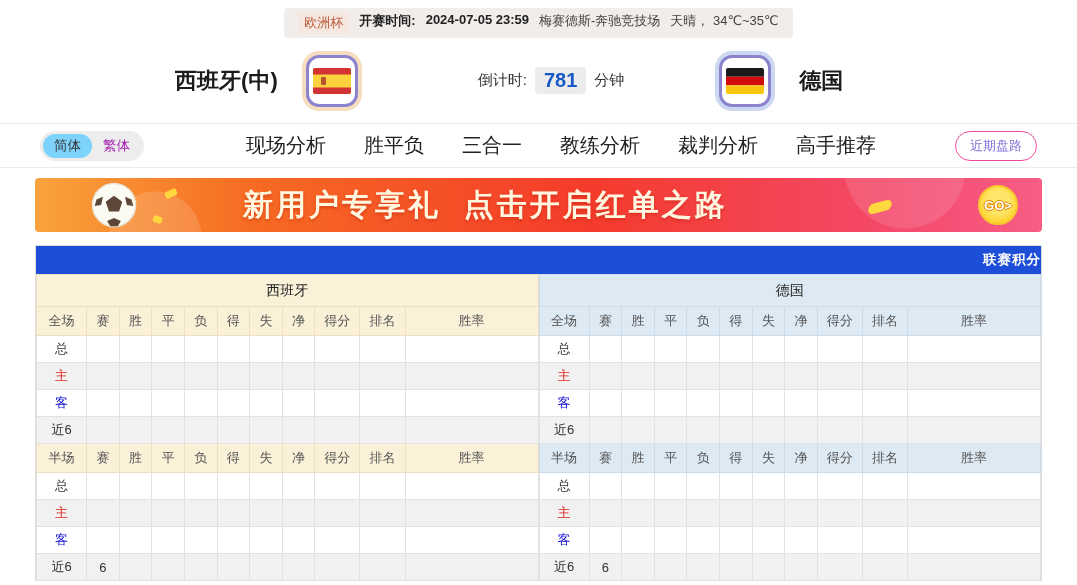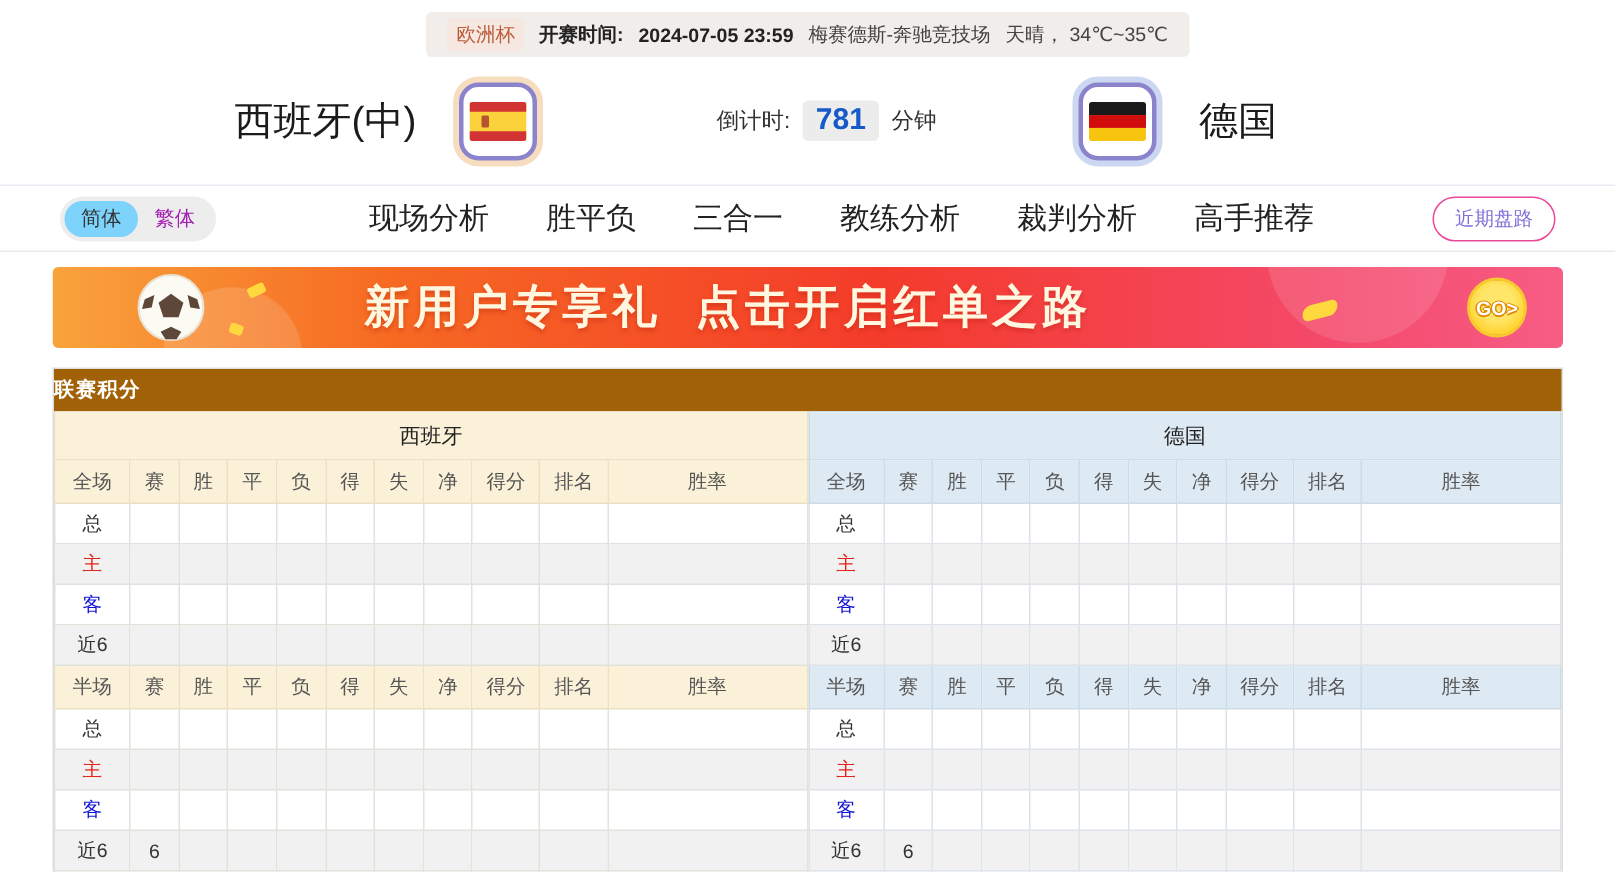--- a/index.html
+++ b/index.html
@@ -1,31 +1,31 @@
 <!DOCTYPE html>
 <html><head>
 <meta charset="utf-8">
 <style>
   * { margin:0; padding:0; box-sizing:border-box; }
   html,body { width:1077px; height:585px; overflow:hidden; background:#fff;
     font-family:"Liberation Sans","DejaVu Sans",sans-serif; color:#333; }
 
   
   .topbar-wrap { display:flex; justify-content:center; padding-top:8px; }
-  .topbar { display:flex; align-items:center; gap:10px; background:#f1edeb;
+  .topbar { display:flex; gap:10px; background:#f1edeb;
     border-radius:4px; padding:4px 14px; font-size:13px; color:#444; }
   .league-tag { background:#f6e7e0; color:#bb5a38; padding:2px 6px; border-radius:3px; }
   .kick-label, .kick-time { font-weight:bold; color:#222; }
 
   
   .match-header { height:86px; display:flex; align-items:center; border-bottom:1px solid #eceaf2; }
   .mh-side { flex:1; display:flex; align-items:center; }
   .mh-side.home { justify-content:flex-end; gap:28px; padding-right:120px; }
   .mh-side.away { justify-content:flex-start; gap:28px; padding-left:95px; }
-  .team-name { font-size:26px; font-weight:normal; color:#1b1b1b; }
+  .team-name { font-size:22px; font-weight:bold; color:#1b1b1b; }
   .flag-box { width:52px; height:52px; border:3px solid #8b83cc; border-radius:13px;
     background:#fff; display:flex; align-items:center; justify-content:center; }
   .flag-box.home-glow { box-shadow:0 0 0 4px #f7ddc0; }
   .flag-box.away-glow { box-shadow:0 0 0 4px #ccd8f2; }
   .flag-box svg { border-radius:2px; }
   .countdown { display:flex; align-items:center; gap:8px; font-size:15px; color:#333;text-align:center; }
   .cd-num { background:#ececec; border-radius:4px; padding:2px 9px;
     color:#1659c8; font-size:20px; font-weight:bold; }
 
   
@@ -60,22 +60,22 @@
   .ribbon { position:absolute; right:150px; top:24px; width:24px; height:10px;
     background:#ffd83d; border-radius:6px; transform:rotate(-14deg) skewX(-18deg); }
   .go-btn { position:absolute; right:24px; top:7px; width:40px; height:40px; border-radius:50%;
     background:radial-gradient(circle at 50% 42%,#ffe66a 0 40%,#ffd32f 75%,#f3bb17 100%);
     border:2px solid #f6c92e; display:flex; align-items:center; justify-content:center;
     color:#fff; font-size:13px; font-weight:bold; cursor:pointer;
     text-shadow:0 1px 0 #e08a00,0 -1px 0 #e08a00,1px 0 0 #e08a00,-1px 0 0 #e08a00; }
 
   
   .table-block { margin-top:13px; border:1px solid #ddd; border-bottom:none; }
-  .table-title { height:28px; line-height:28px; background:#a16207; color:#fff;
-    text-align:left; font-size:13.5px; font-weight:bold; letter-spacing:1px; }
+  .table-title { height:28px; line-height:28px; background:#1d4ed8; color:#fff;
+    text-align:right; font-size:13.5px; font-weight:bold; letter-spacing:1px; }
   .tables-row { display:flex; }
   table.half { width:50%; border-collapse:collapse; table-layout:fixed; font-size:13px; }
   table.half.away-t { border-left:1px solid #c4cfd8; }
   .half th, .half td { border:1px solid #e2e2dc; text-align:center; font-weight:400;
     height:27px; padding:0 2px; overflow:hidden; white-space:nowrap; }
   .half tr.team-row th { height:32px; font-size:14px; color:#222; }
   .half tr.cols-row th { height:29px; color:#555; }
   .half.home-t tr.team-row th, .half.home-t tr.cols-row th { background:#fbf1d9; border-color:#ecdfc2; }
   .half.away-t tr.team-row th, .half.away-t tr.cols-row th { background:#dde9f3; border-color:#cbdbe8; }
   .half.away-t td { border-color:#dde3e9; }

